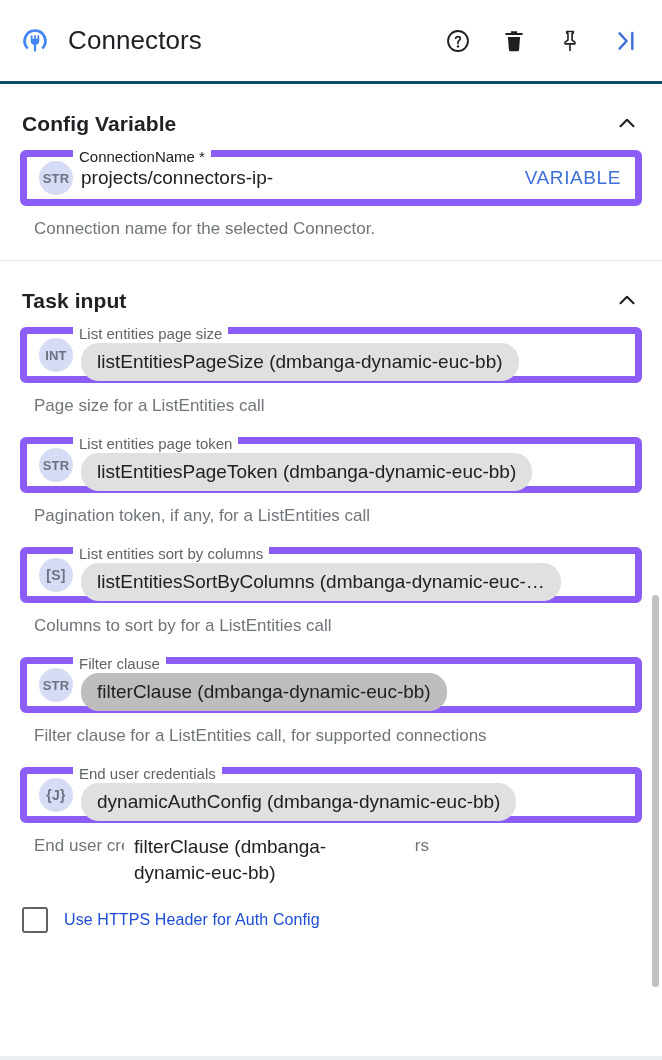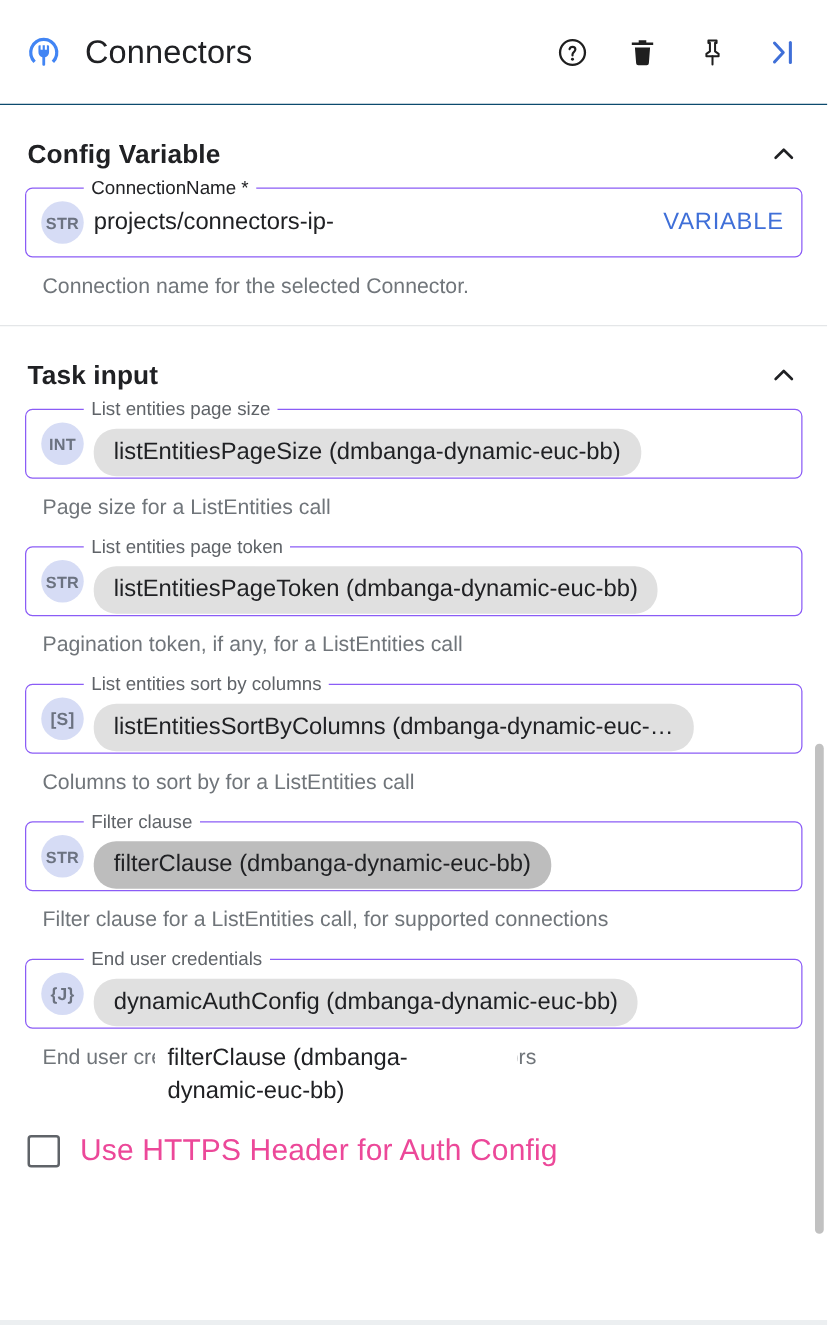--- a/index.html
+++ b/index.html
@@ -18,21 +18,21 @@
     background: #ffffff;
   }
 
   
   .header {
     position: relative;
     height: 84px;
     display: flex;
     align-items: center;
     padding: 0 18px 0 20px;
-    border-bottom: 1px solid #0c4a6e;
+    border-bottom: 3px solid #0c4a6e;
     background: #fff;
   }
   .brand-logo {
     width: 30px; height: 30px;
     flex: 0 0 30px;
     display: flex; align-items: center; justify-content: center;
     margin-right: 18px;
   }
   .header-title {
     font-size: 26px;
@@ -81,21 +81,21 @@
     font-weight: 700;
     letter-spacing: .1px;
   }
   .chev {
     width: 26px; height: 26px;
     display: flex; align-items: center; justify-content: center;
     cursor: pointer;
   }
   .field {
     position: relative;
-    border: 1px solid #8b5cf6;
+    border: 7px solid #8b5cf6;
     border-radius: 6px;
     height: 56px;
     display: flex;
     align-items: center;
     padding: 0 14px 0 12px;
     background: #fff;
   }
   .field-legend {
     position: absolute;
     top: -9px;
@@ -183,22 +183,22 @@
   }
   .checkbox {
     width: 26px; height: 26px;
     border: 2px solid #5f6368;
     border-radius: 3px;
     background: #fff;
     flex: 0 0 26px;
     cursor: pointer;
   }
   .check-label {
-    font-size: 24px;
-    color: #ec4899;
+    font-size: 16px;
+    color: #1d4ed8;
     margin-left: 16px;
     letter-spacing: .1px;
   }
 
   
   .scrollbar-track {
     position: absolute;
     right: 3px;
     top: 86px;
     width: 7px;

